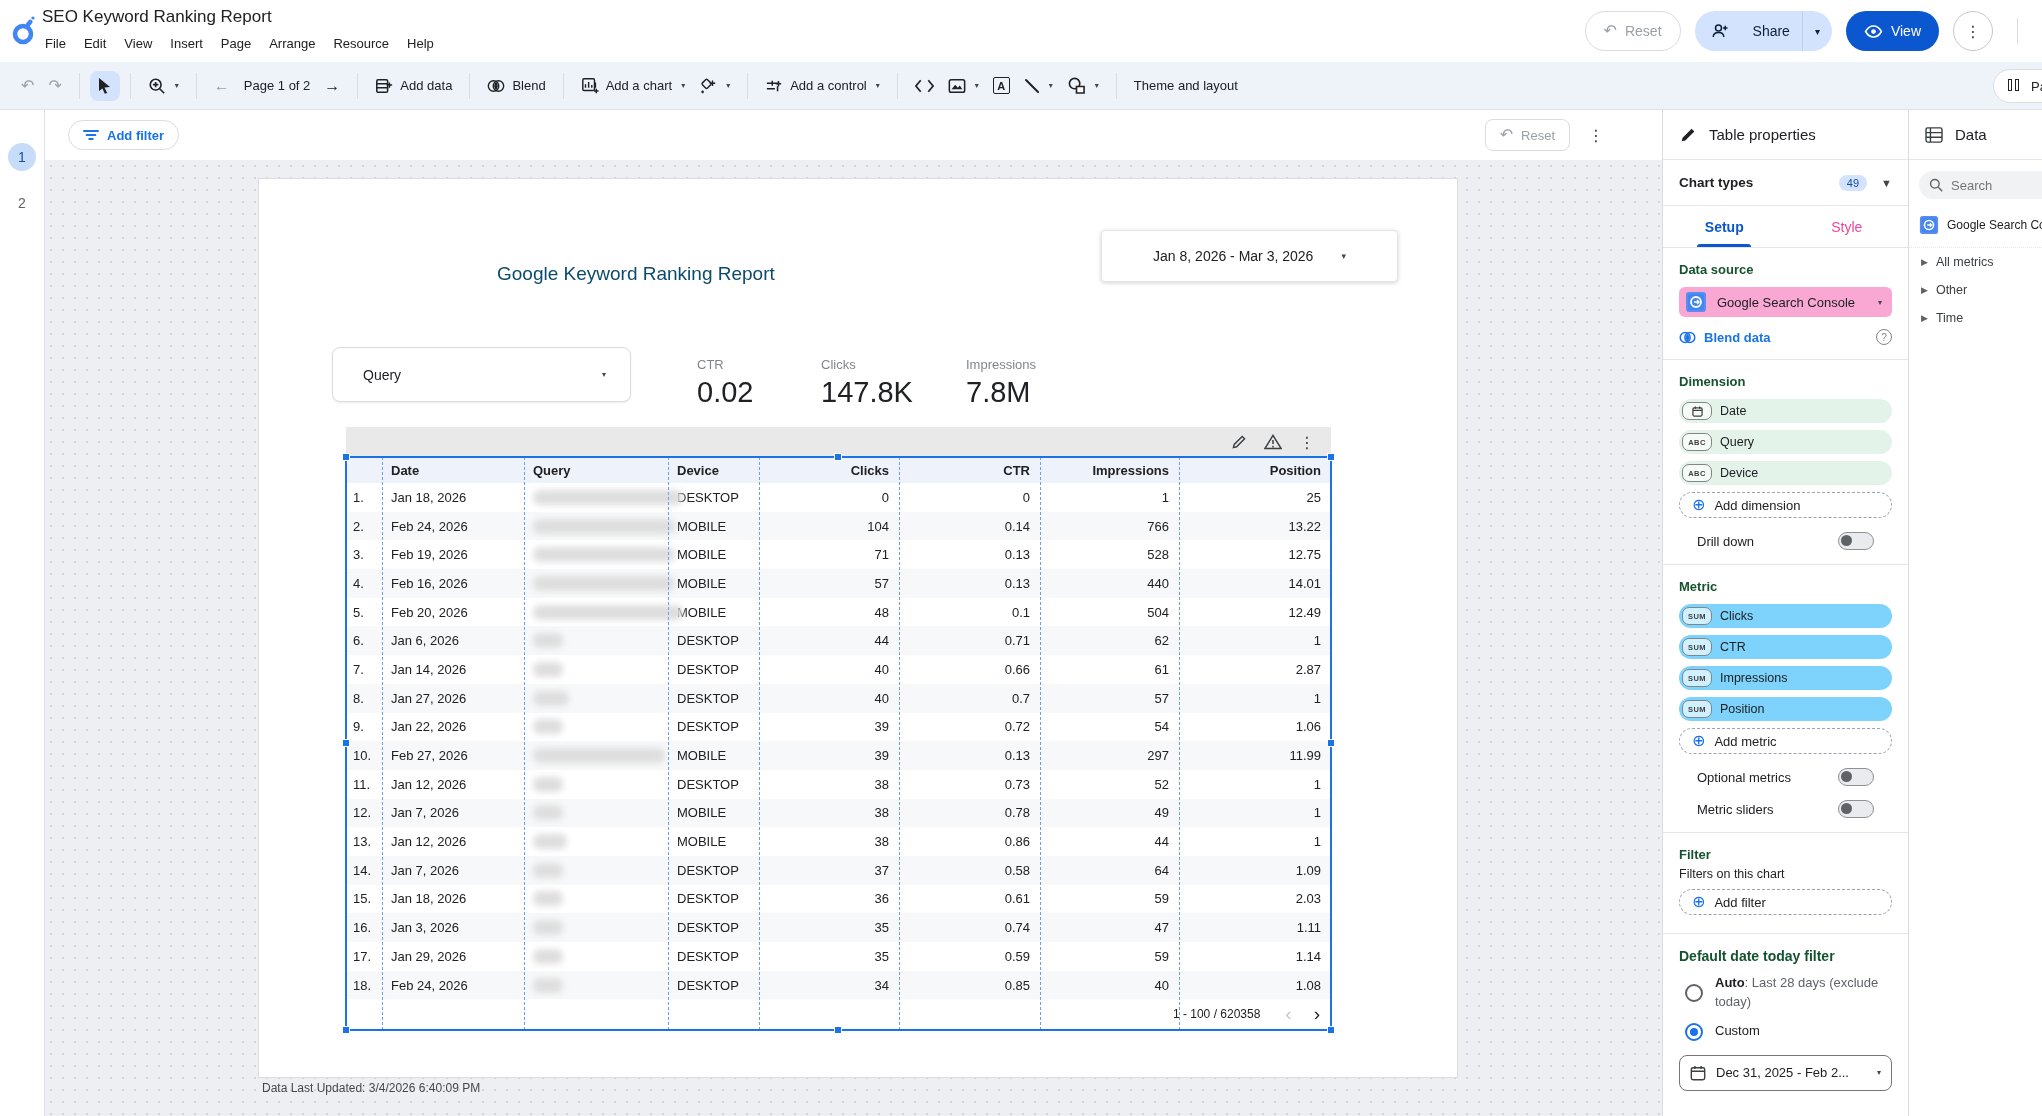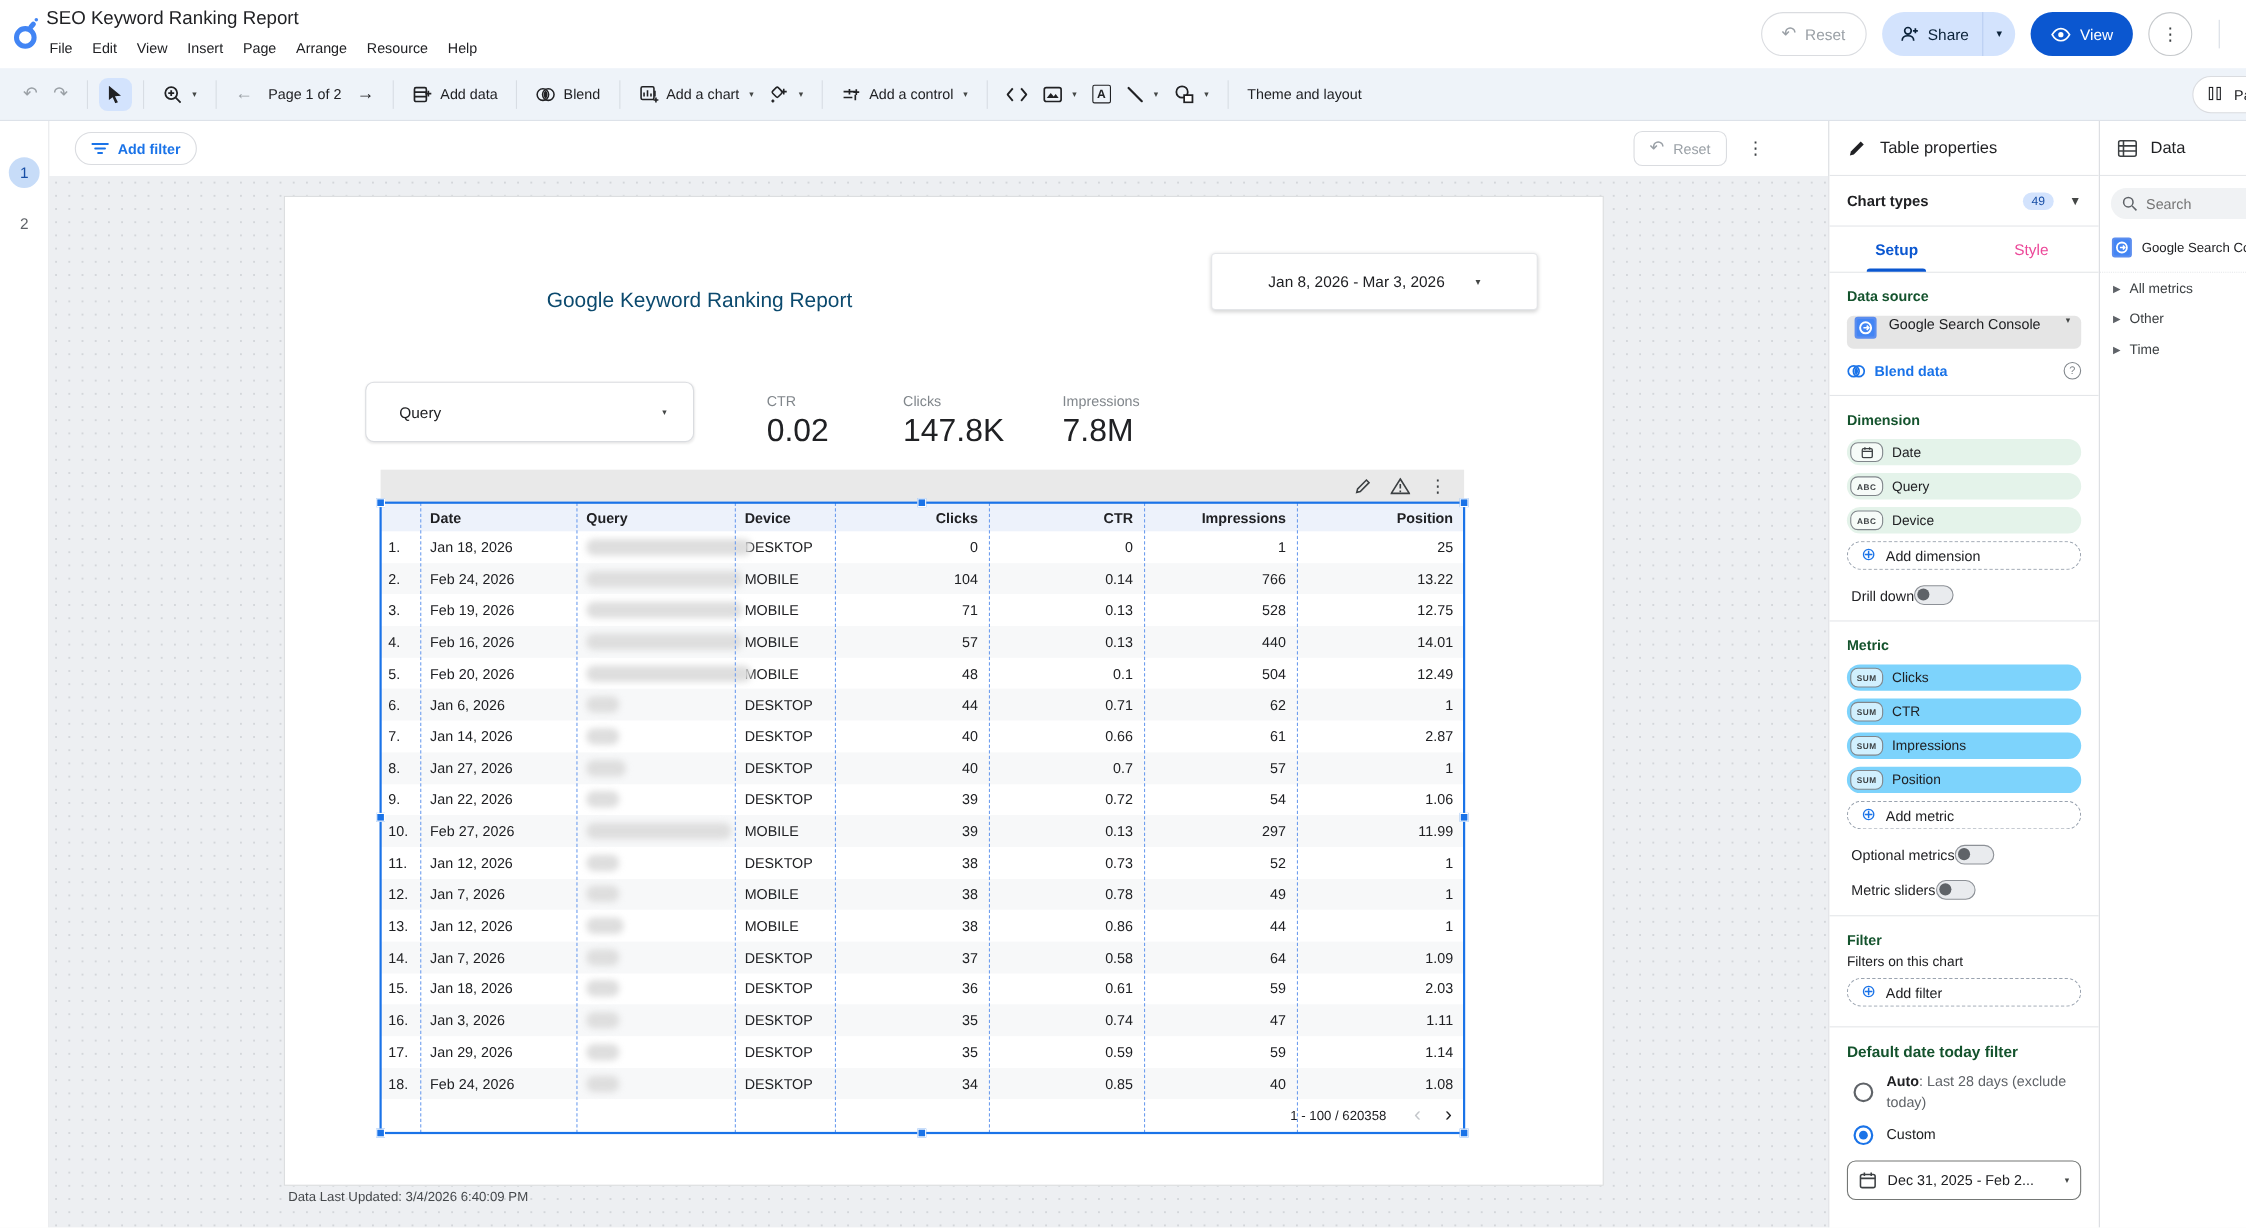--- a/index.html
+++ b/index.html
@@ -10,21 +10,21 @@
   
   #app-header { position:relative; height:62px; background:#fff; }
   #logo { position:absolute; left:11px; top:15px; width:26px; height:30px; }
   #report-title { position:absolute; left:42px; top:7px; font-size:17px; color:#202124; }
   #menubar { position:absolute; left:36px; top:33px; display:flex; }
   .menu-item { font-size:13px; color:#202124; padding:3px 9px; border-radius:4px; cursor:default; }
   #header-actions { position:absolute; right:14px; top:11px; display:flex; align-items:center; gap:14px; }
   .pill { height:40px; border-radius:20px; display:flex; align-items:center; font-size:14px; }
   #reset-top { border:1px solid #dadce0; color:#9aa0a6; padding:0 18px; gap:8px; background:#fff; }
   #share-btn { background:#d3e3fd; color:#0b2239; padding:0; overflow:hidden; }
-  #share-main { display:flex; align-items:center; gap:8px; padding:0 12px 0 16px; height:100%; }
+  #share-main { display:flex; align-items:center; gap:24px; padding:0 12px 0 16px; height:100%; }
   #share-caret { width:30px; height:100%; display:flex; align-items:center; justify-content:center;
     border-left:1px solid #b8cef2; font-size:10px; color:#0b2239; }
   #view-btn { background:#0b57d0; color:#fff; padding:0 18px; gap:8px; }
   #header-kebab { width:40px; height:40px; border:1px solid #c6c9cc; border-radius:50%;
     display:flex; align-items:center; justify-content:center; font-size:16px; color:#3c4043; }
 
   
   #toolbar { height:48px; background:#eef3f9; border-bottom:1px solid #dde2e9;
     display:flex; align-items:center; padding-left:14px; position:relative; }
   .tb-btn { display:flex; align-items:center; gap:7px; font-size:13px; color:#202124;
@@ -108,36 +108,36 @@
   #chart-types-badge { margin-left:auto; background:#d3e3fd; color:#174ea6; font-size:11px;
     padding:2px 8px; border-radius:9px; }
   #chart-types-chevron { margin-left:14px; color:#444746; font-size:11px; }
   #setup-tabs { height:42px; display:flex; border-bottom:1px solid #e4e6e9; }
   .tab { flex:1; display:flex; align-items:center; justify-content:center; font-size:14px; color:#ec4899; position:relative; }
   .tab.active { color:#0b57d0; font-weight:bold; }
   .tab.active::after { content:""; position:absolute; left:28%; right:28%; bottom:0; height:3px;
     background:#0b57d0; border-radius:3px 3px 0 0; }
   .sec { padding:14px 16px 12px; border-bottom:1px solid #e4e6e9; }
   .sec-title { font-weight:bold; font-size:13px; margin-bottom:10px; color:#14532d; }
-  #source-select { height:30px; background:#e5e5e5; border-radius:6px; display:flex; align-items:flex-start;
+  #source-select { height:30px; background:#f9a8d4; border-radius:6px; display:flex; align-items:center;
     gap:10px; padding:0 10px 0 6px; margin-bottom:9px; }
   #source-select .lbl { flex:1; font-size:13px; }
   #blend-row { display:flex; align-items:center; gap:8px; color:#1a73e8; font-weight:bold; font-size:13px; padding:3px 0 2px; }
   #blend-help { margin-left:auto; width:16px; height:16px; border:1.4px solid #80868b; border-radius:50%;
     color:#80868b; font-size:10px; display:flex; align-items:center; justify-content:center; font-weight:normal; }
   .chip { height:24px; border-radius:12px; display:flex; align-items:center; gap:8px; padding:0 8px 0 3px; margin-bottom:7px; }
   .chip.dim { background:#e4f3ea; }
   .chip.met { background:#7dd3fc; }
   .chip-ico { min-width:30px; height:18px; border:1px solid #80868b; border-radius:7px; background:rgba(255,255,255,.65);
     display:flex; align-items:center; justify-content:center; font-size:7.5px; font-weight:bold; letter-spacing:.4px; color:#3c4043; }
   .chip-lbl { font-size:12.5px; color:#202124; }
   .add-pill { height:26px; border:1px dashed #9aa3af; border-radius:13px; display:flex; align-items:center;
     gap:9px; padding:0 12px; font-size:13px; color:#202124; margin:2px 0 6px; }
   .plus-ico { color:#1a73e8; font-size:16px; line-height:1; }
-  .toggle-row { display:flex; align-items:center; justify-content:flex-start; margin:14px 4px 2px; }
+  .toggle-row { display:flex; align-items:center; justify-content:space-between; margin:14px 18px 2px; }
   .toggle { width:36px; height:18px; border:1.5px solid #8d9197; border-radius:10px; background:#e9ebee; position:relative; }
   .toggle::after { content:""; position:absolute; left:2px; top:2px; width:11px; height:11px; background:#5f6368; border-radius:50%; }
   .sub-label { font-size:12.5px; color:#202124; margin:-4px 0 8px; }
   .radio-row { display:flex; gap:12px; margin:10px 0 4px; padding-left:6px; align-items:center; }
   .radio { width:18px; height:18px; border:2px solid #5f6368; border-radius:50%; flex:none; margin-top:1px; }
   .radio.sel { border-color:#1a73e8; position:relative; }
   .radio.sel::after { content:""; position:absolute; left:3px; top:3px; width:8px; height:8px; background:#1a73e8; border-radius:50%; }
   .radio-lbl { font-size:13px; line-height:1.45; }
   .radio-lbl .dim-txt { color:#5f6368; }
   #custom-range { margin-top:14px; height:36px; border:1px solid #747775; border-radius:8px;

